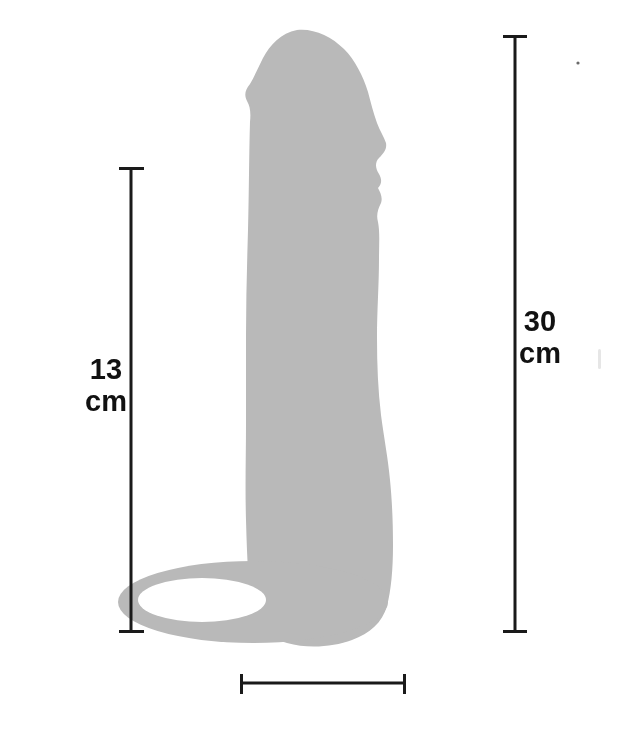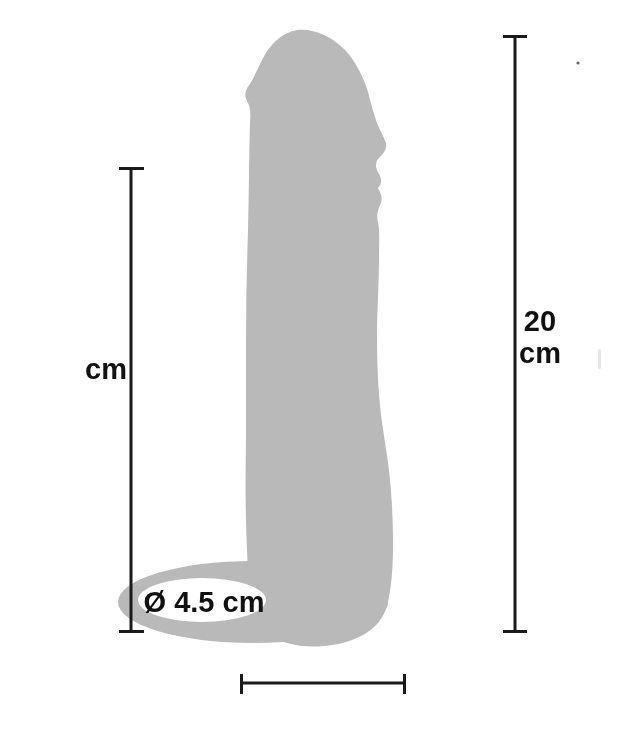--- a/index.html
+++ b/index.html
@@ -93,27 +93,25 @@
       <line x1="241" y1="683" x2="405" y2="683"></line>
       <line x1="241.5" y1="674" x2="241.5" y2="694"></line>
       <line x1="404.5" y1="674" x2="404.5" y2="694"></line>
     </g>
 
     <circle cx="578" cy="63" r="1.6" fill="#6a6a6a"></circle>
     <rect x="598" y="349" width="3" height="20" rx="1.5" fill="#e6e6e6"></rect>
   </svg>
 
   <div class="dim-label" style="left:66px; top:353px; width:80px;">
+    <span>13</span>
     <span>cm</span>
   </div>
 
   <div class="dim-label" style="left:500px; top:305px; width:80px;">
-    <span>20</span>
+    <span>30</span>
     <span>cm</span>
   </div>
 
 
-  <div class="dim-label single" style="left:124px; top:586px; width:160px;">
-    <span>Ø 4.5 cm</span>
-  </div>
 
 
 </div>
 
 </body></html>

